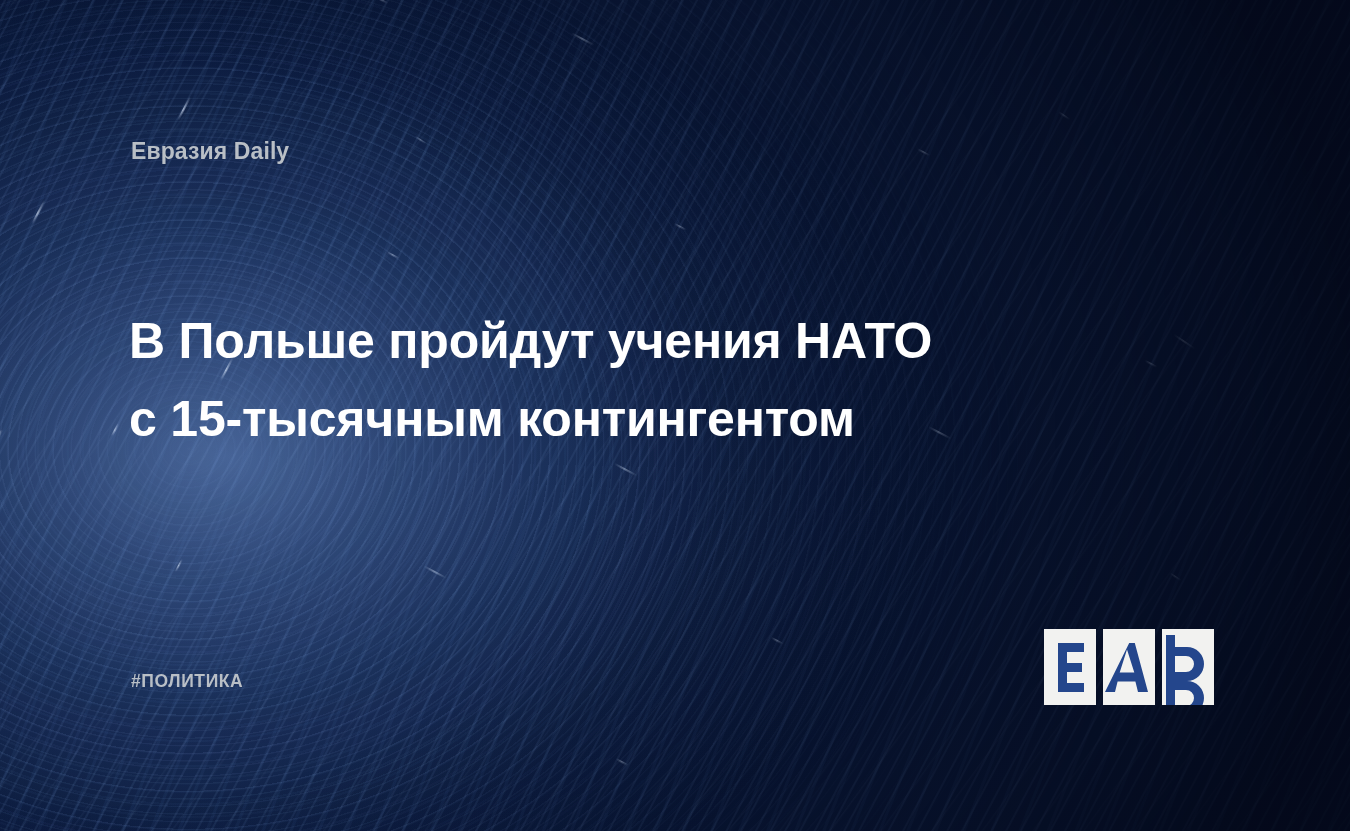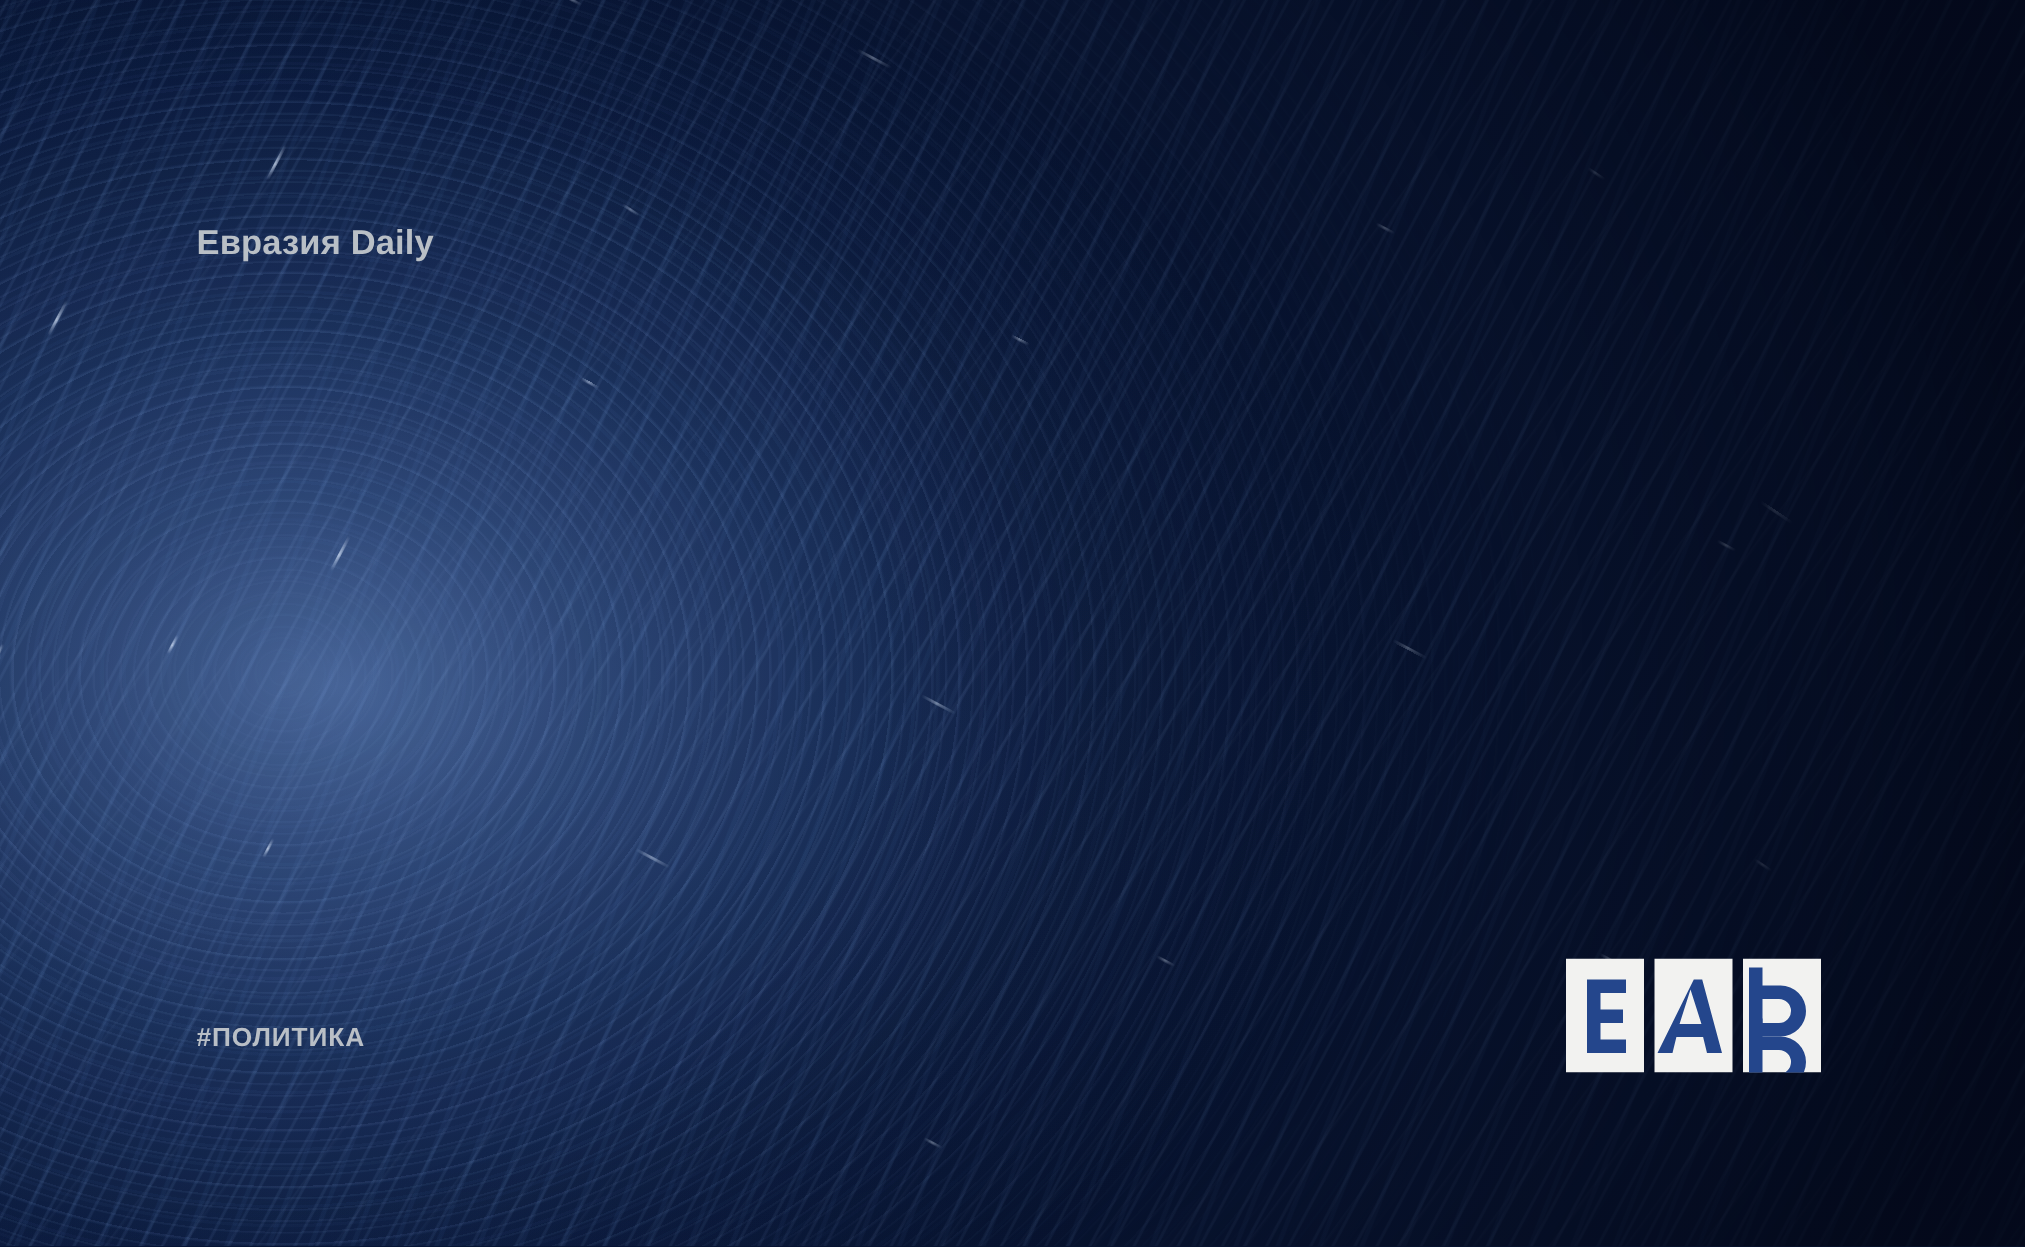--- a/index.html
+++ b/index.html
@@ -116,21 +116,20 @@
     opacity: 0.6;
   }
 
   
   .bg-specks { opacity: 0.9; }
 
   
   .content {
     position: absolute;
     inset: 0;
-    margin-top: 10px;
   }
 
   #site-name {
     position: absolute;
     left: 131px;
     top: 138px;
     font-size: 23px;
     font-weight: bold;
     letter-spacing: 0.1px;
     color: #b9bfc6;
@@ -251,20 +250,24 @@
       </g>
     </g>
   </svg>
 
   <div class="bg-layer bg-vignette"></div>
 
   <div class="content">
 
     <div id="site-name">Евразия Daily</div>
 
+    <h1 id="headline">
+      <span class="hl-line">В Польше пройдут учения НАТО</span>
+      <span class="hl-line">с 15-тысячным контингентом</span>
+    </h1>
 
     <div id="tag">#ПОЛИТИКА</div>
 
     <div id="logo">
       <svg width="176" height="76" viewBox="0 0 176 76" aria-hidden="true">
 
         <rect x="0" y="0" width="52" height="76" fill="#f2f2f0"></rect>
         <path d="M14 14 h26 v9 H23 v11 h15 v9 H23 v11 h17 v9 H14 Z" fill="#24468c"></path>
 
         <rect x="59" y="0" width="52" height="76" fill="#f2f2f0"></rect>

